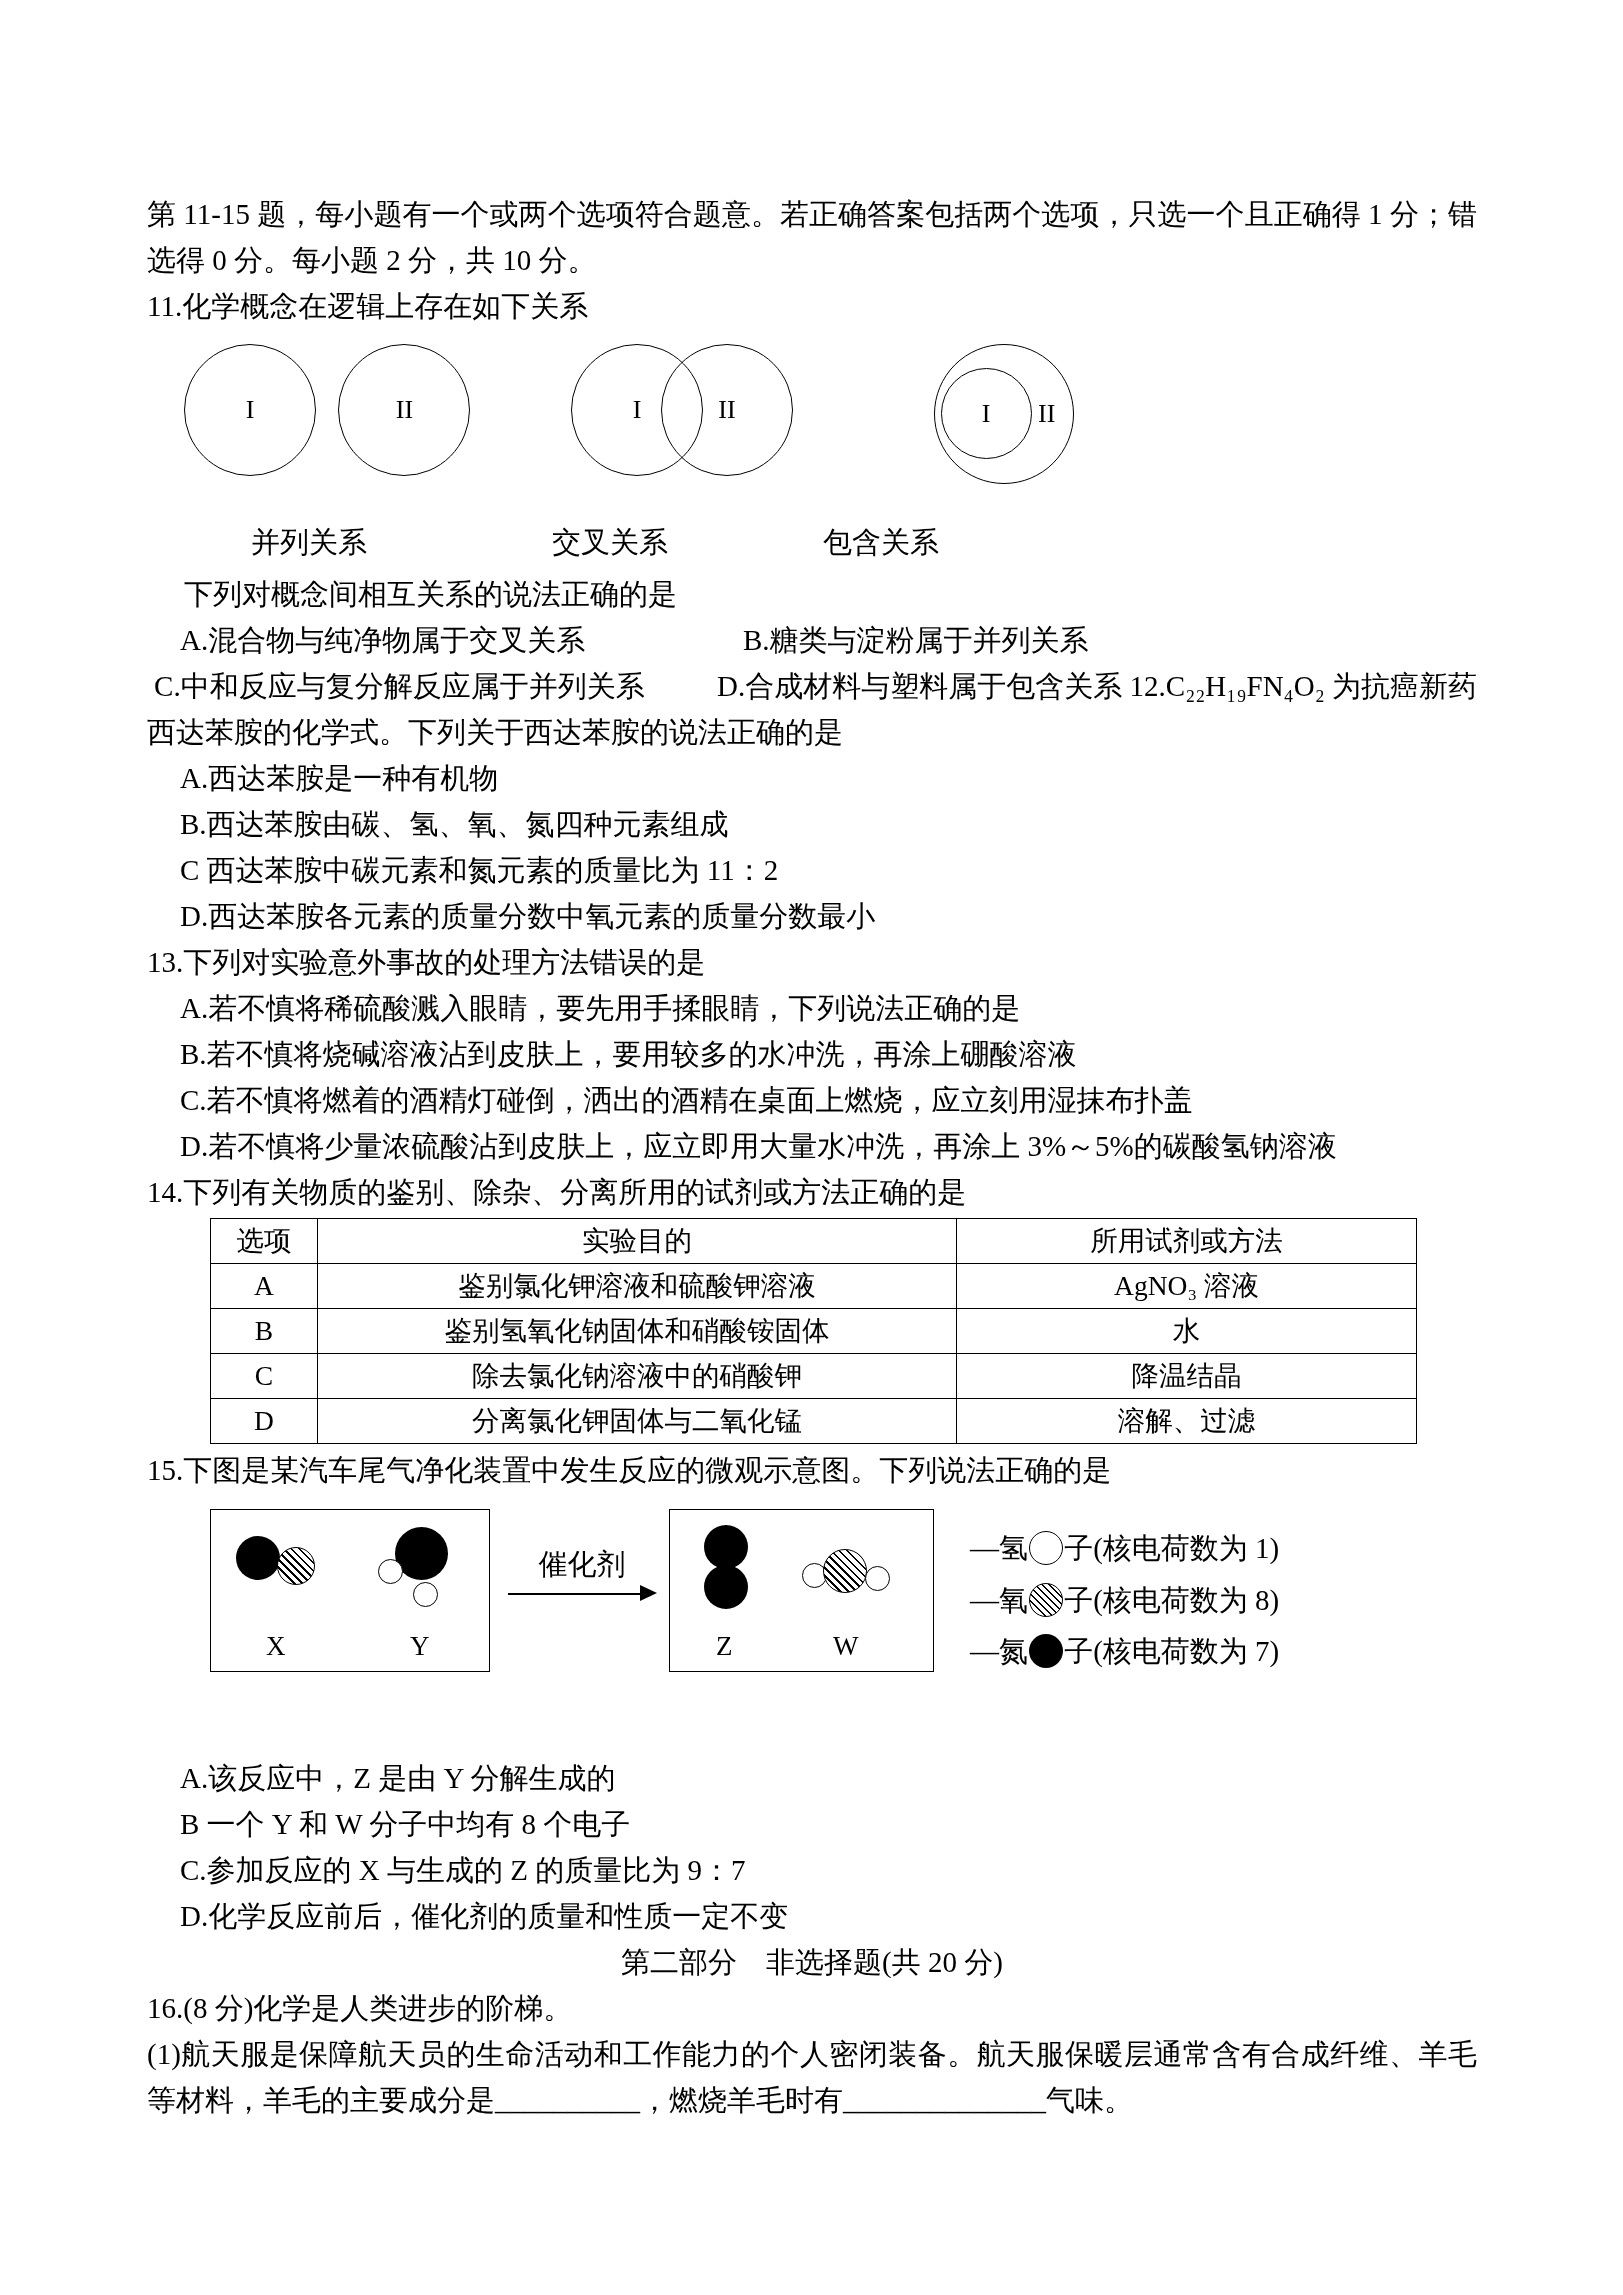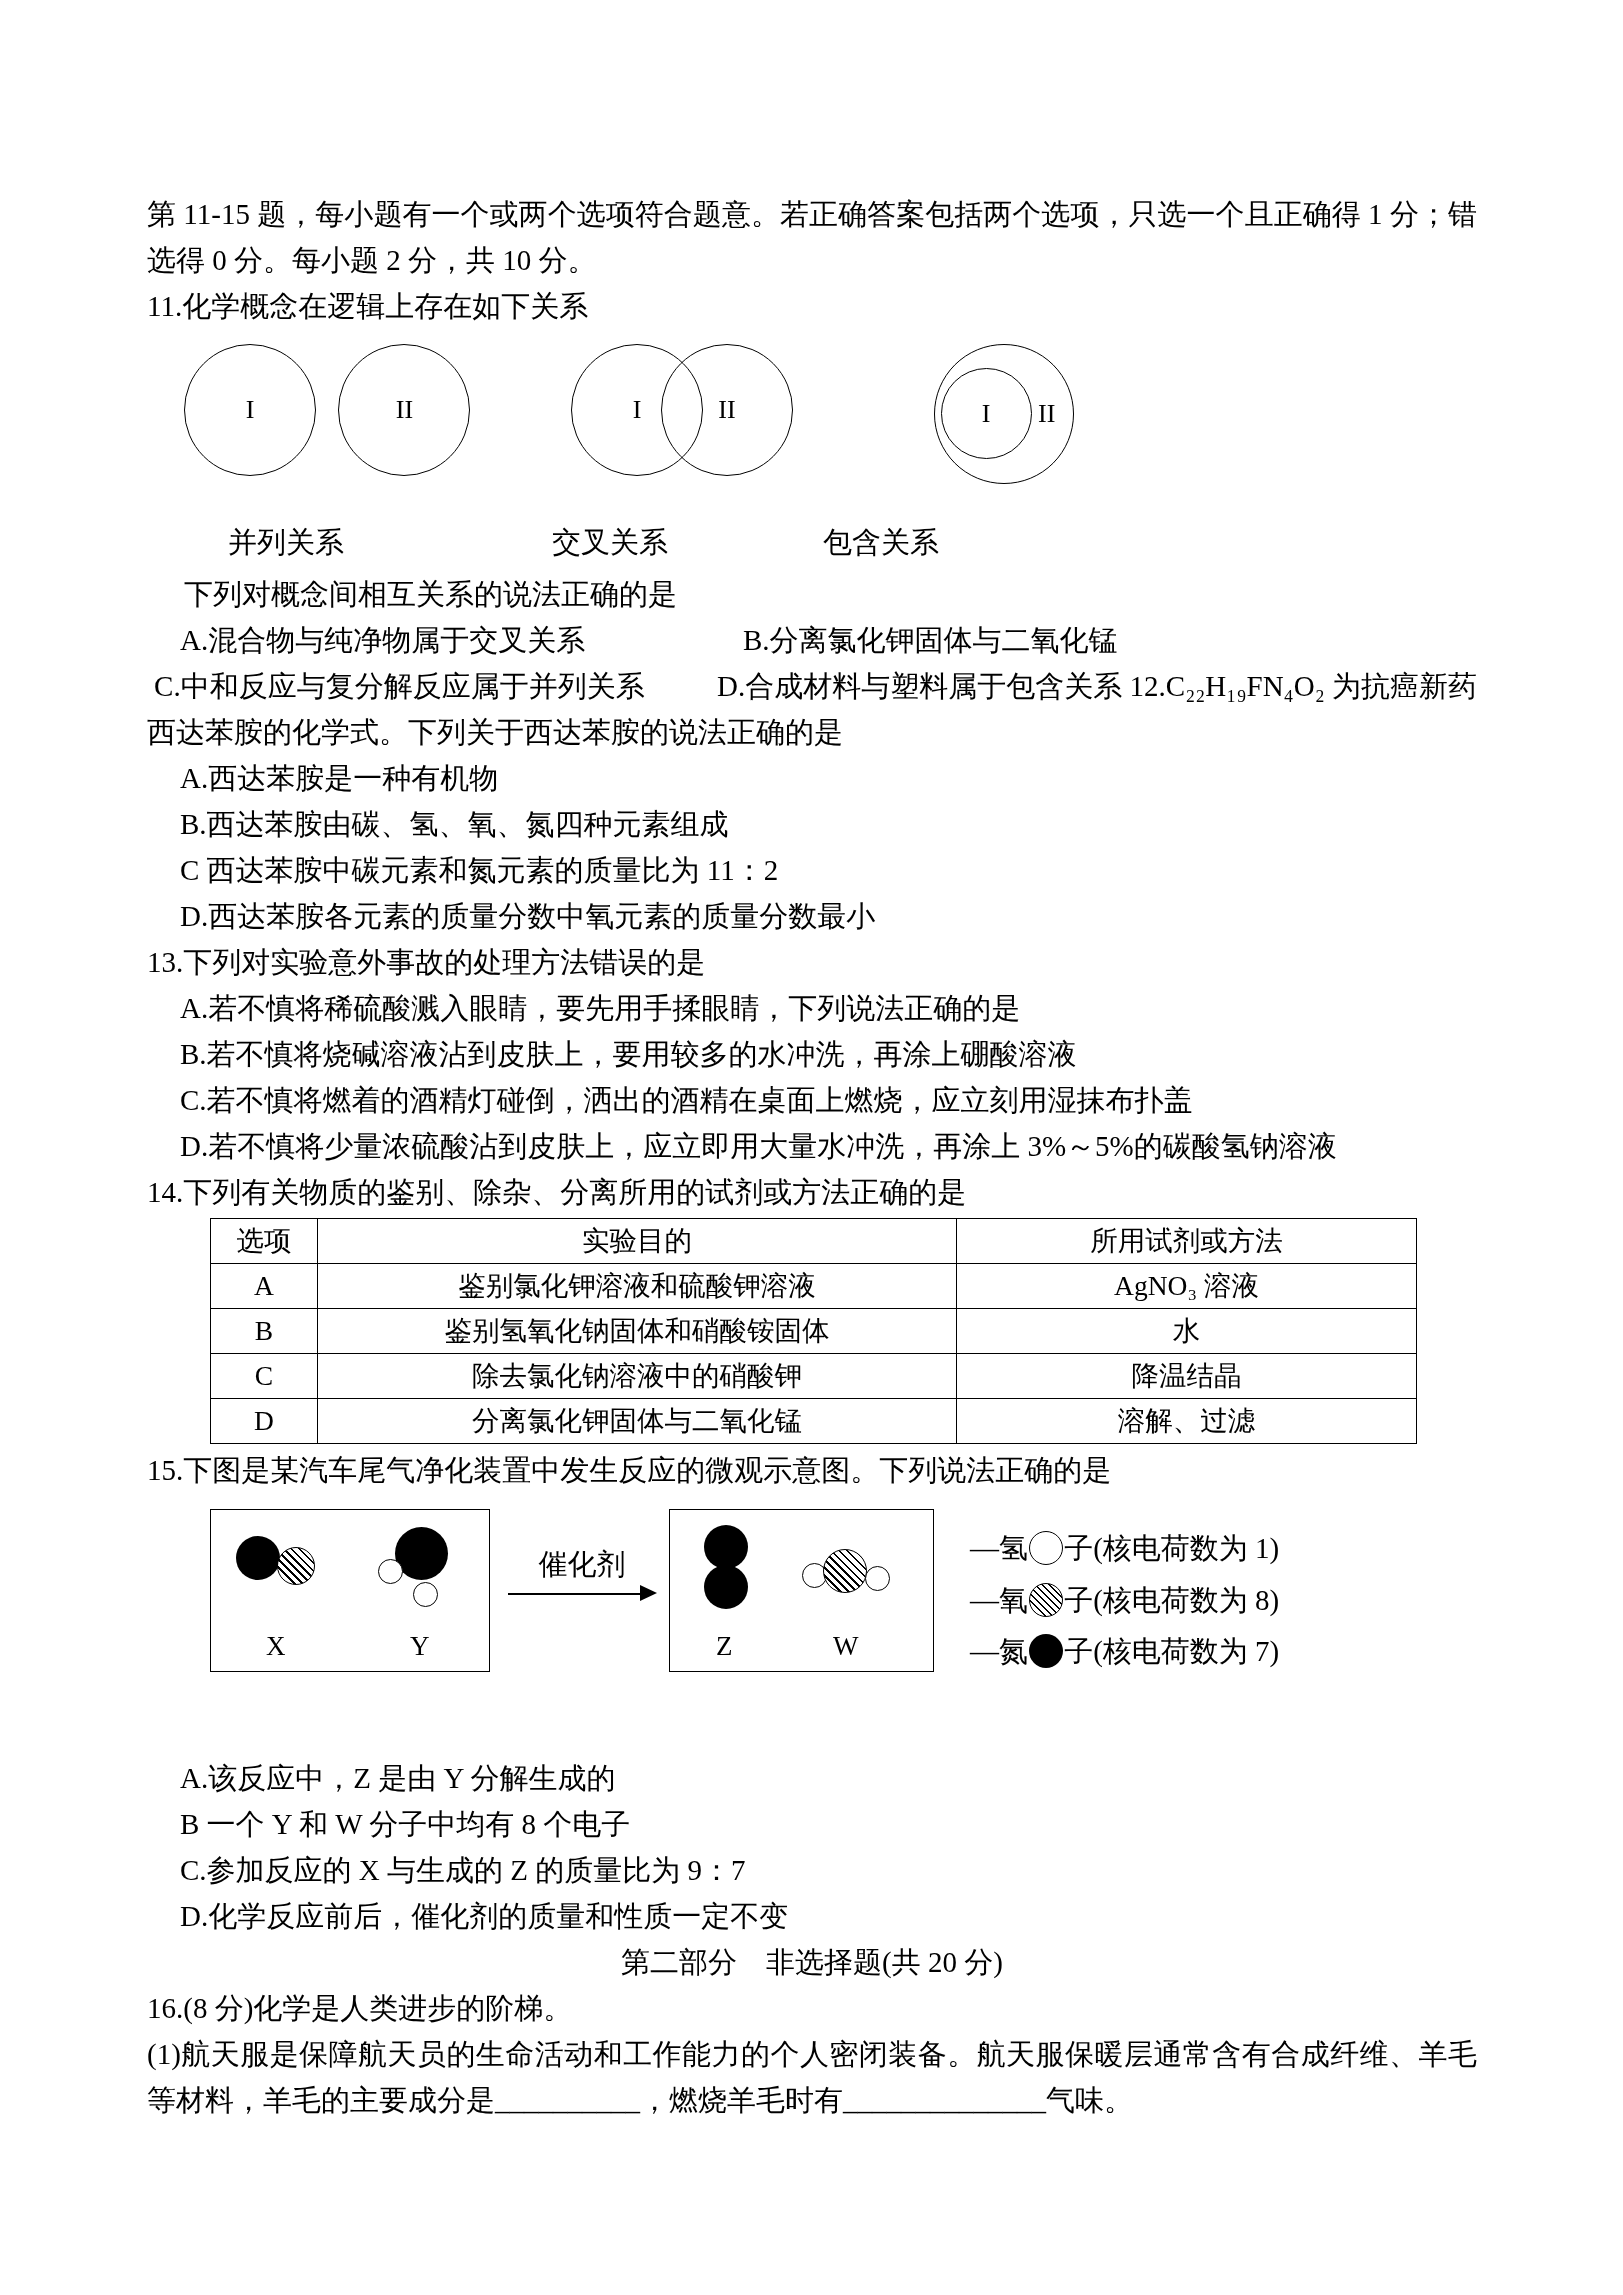--- a/index.html
+++ b/index.html
@@ -29,21 +29,21 @@
   #vg2 .vc { background:transparent; }
   #vg2 .vc + .vc { margin-left:-42px; }
   #vg3 { left:787px; }
   .outer { width:140px; height:140px; border:1.7px solid #000; border-radius:50%;
            position:relative; box-sizing:border-box; }
   .innerc { position:absolute; left:5.6px; top:23.6px; width:91px; height:91px;
             border:1.7px solid #000; border-radius:50%; display:flex; align-items:center;
             justify-content:center; font-size:26px; box-sizing:border-box; }
   .lbl2 { position:absolute; left:103px; top:50%; transform:translateY(-50%); font-size:26px; }
   .vcaption { position:absolute; top:175px; transform:translateX(-50%); white-space:nowrap; }
-  #vcap1 { left:139px; } #vcap2 { left:463px; } #vcap3 { left:734px; }
+  #vcap1 { left:162px; } #vcap2 { left:463px; } #vcap3 { left:734px; }
 
   
   table.exam { border-collapse:collapse; margin:3.4px 0 3.4px 63px; width:1206px; table-layout:fixed;border-radius:22px; }
   table.exam td { border:1.7px solid #000; text-align:center; height:44px; padding:0 4.5px;
                   font-size:27.5px; line-height:36px; overflow:hidden; }
   col.c-opt { width:107px; } col.c-goal { width:639px; } col.c-method { width:460px; }
 
   
   .rxn { position:relative; height:196px; margin:15.7px 0 50px 0; }
   .rbox { position:absolute; top:0; height:163px; border:1.7px solid #000; box-sizing:border-box; background:#fff; }
@@ -103,21 +103,21 @@
     </div>
   </div>
   <span class="vcaption" id="vcap1">并列关系</span>
   <span class="vcaption" id="vcap2">交叉关系</span>
   <span class="vcaption" id="vcap3">包含关系</span>
 </div>
 
 <p class="qindent">下列对概念间相互关系的说法正确的是</p>
 <div class="two-col">
   <span class="c1">A.混合物与纯净物属于交叉关系</span>
-  <span class="c2">B.分离氯化钾固体与二氧化锰</span>
+  <span class="c2">B.糖类与淀粉属于并列关系</span>
 </div>
 <div class="two-col">
   <span class="c1">C.中和反应与复分解反应属于并列关系</span>
   <span class="c2">D.合成材料与塑料属于包含关系 12.C₂₂H₁₉FN₄O₂ 为抗癌新药</span>
 </div>
 <p class="just">西达苯胺的化学式。下列关于西达苯胺的说法正确的是</p>
 <p class="indent">A.西达苯胺是一种有机物</p>
 <p class="indent">B.西达苯胺由碳、氢、氧、氮四种元素组成</p>
 <p class="indent">C 西达苯胺中碳元素和氮元素的质量比为 11：2</p>
 <p class="indent">D.西达苯胺各元素的质量分数中氧元素的质量分数最小</p>

